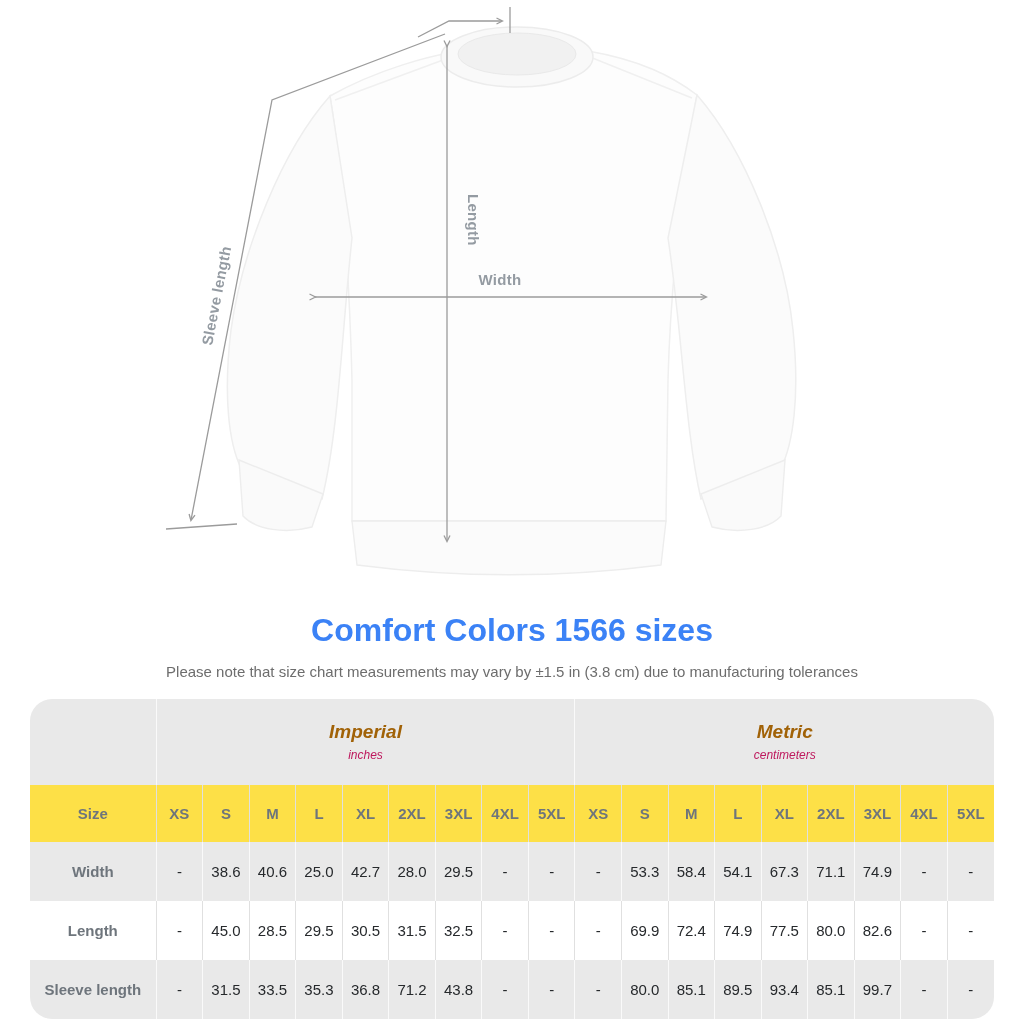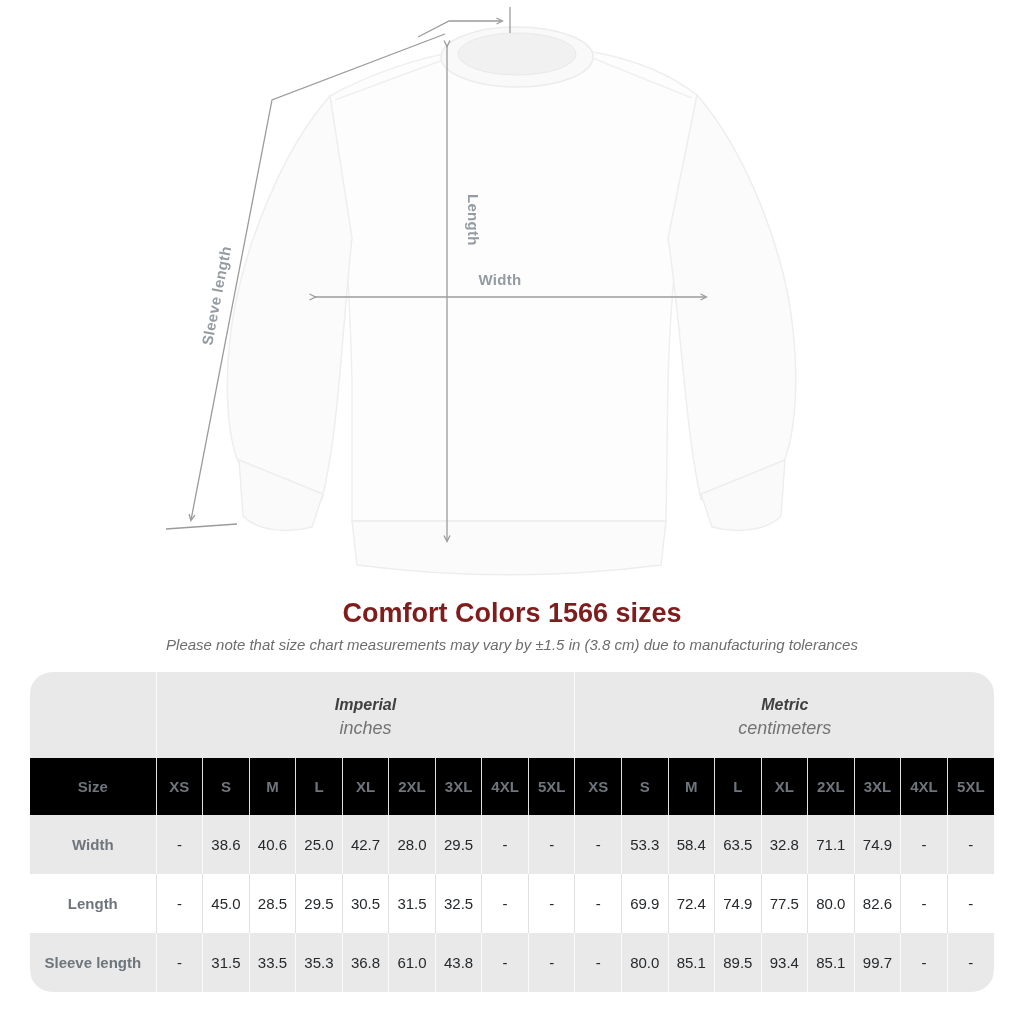--- a/index.html
+++ b/index.html
@@ -9,48 +9,48 @@
     -webkit-font-smoothing:antialiased;
   }
   .diagram{position:relative;width:1024px;height:588px;}
   .diagram svg{display:block;}
   .meas-label{
     font-family:"Liberation Sans", sans-serif;
     font-size:15px;font-weight:bold;fill:#949ba2;letter-spacing:.3px;
   }
   .title-block{text-align:center;padding-top:10px;}
   .chart-title{
-    font-size:27px;font-weight:bold;color:#7f1d1d;line-height:30px;margin:0;
+    font-size:32px;font-weight:bold;color:#3b82f6;line-height:30px;margin:17px;
   }
   .chart-subtitle{
-    font-size:15px;font-style:italic;color:#6d6d6d;margin-top:7px;line-height:20px;
+    font-size:15px;color:#6d6d6d;margin-top:7px;line-height:20px;
   }
   .table-wrap{
     width:964px;margin:17px auto 0;border-radius:22px;overflow:hidden;
   }
   table.size-table{
     width:100%;border-collapse:collapse;table-layout:fixed;
   }
   .size-table td,.size-table th{
     text-align:center;vertical-align:middle;padding:0;
     border-left:1px solid #e0e0e0;
     font-size:15px;
   }
   .size-table tr > *:first-child{border-left:none;}
   tr.unit-row{background:#e9e9e9;height:86px;}
   tr.unit-row > *{border-left-color:rgba(255,255,255,.75);}
-  tr.head-row{background:#000000;height:57px;}
+  tr.head-row{background:#fde047;height:57px;}
   tr.data-row{height:59px;background:#ffffff;}
   tr.gray-row{background:#e9e9e9;}
   tr.gray-row > *{border-left-color:rgba(255,255,255,.75);}
   .unit-name{
-    font-size:16px;font-weight:bold;font-style:italic;color:#404040;line-height:23px;
+    font-size:19px;font-weight:bold;font-style:italic;color:#a16207;line-height:23px;
   }
   .unit-sub{
-    font-size:18px;font-style:italic;color:#737373;margin-top:4px;line-height:17px;
+    font-size:12px;font-style:italic;color:#be185d;margin-top:4px;line-height:17px;
   }
   .col-head,.row-label{
     font-weight:bold;color:#6e757c;
   }
   .cell-val{color:#26292c;font-weight:normal;}
 </style>
 </head>
 <body>
 
 <div class="diagram">
@@ -161,22 +161,22 @@
         <td class="cell-val">40.6</td>
         <td class="cell-val">25.0</td>
         <td class="cell-val">42.7</td>
         <td class="cell-val">28.0</td>
         <td class="cell-val">29.5</td>
         <td class="cell-val">-</td>
         <td class="cell-val">-</td>
         <td class="cell-val">-</td>
         <td class="cell-val">53.3</td>
         <td class="cell-val">58.4</td>
-        <td class="cell-val">63.5</td>
-        <td class="cell-val">32.8</td>
+        <td class="cell-val">54.1</td>
+        <td class="cell-val">67.3</td>
         <td class="cell-val">71.1</td>
         <td class="cell-val">74.9</td>
         <td class="cell-val">-</td>
         <td class="cell-val">-</td>
       </tr>
 
       <tr class="data-row">
         <td class="row-label">Length</td>
         <td class="cell-val">-</td>
         <td class="cell-val">45.0</td>
@@ -198,21 +198,21 @@
         <td class="cell-val">-</td>
       </tr>
 
       <tr class="data-row gray-row">
         <td class="row-label">Sleeve length</td>
         <td class="cell-val">-</td>
         <td class="cell-val">31.5</td>
         <td class="cell-val">33.5</td>
         <td class="cell-val">35.3</td>
         <td class="cell-val">36.8</td>
-        <td class="cell-val">61.0</td>
+        <td class="cell-val">71.2</td>
         <td class="cell-val">43.8</td>
         <td class="cell-val">-</td>
         <td class="cell-val">-</td>
         <td class="cell-val">-</td>
         <td class="cell-val">80.0</td>
         <td class="cell-val">85.1</td>
         <td class="cell-val">89.5</td>
         <td class="cell-val">93.4</td>
         <td class="cell-val">85.1</td>
         <td class="cell-val">99.7</td>

